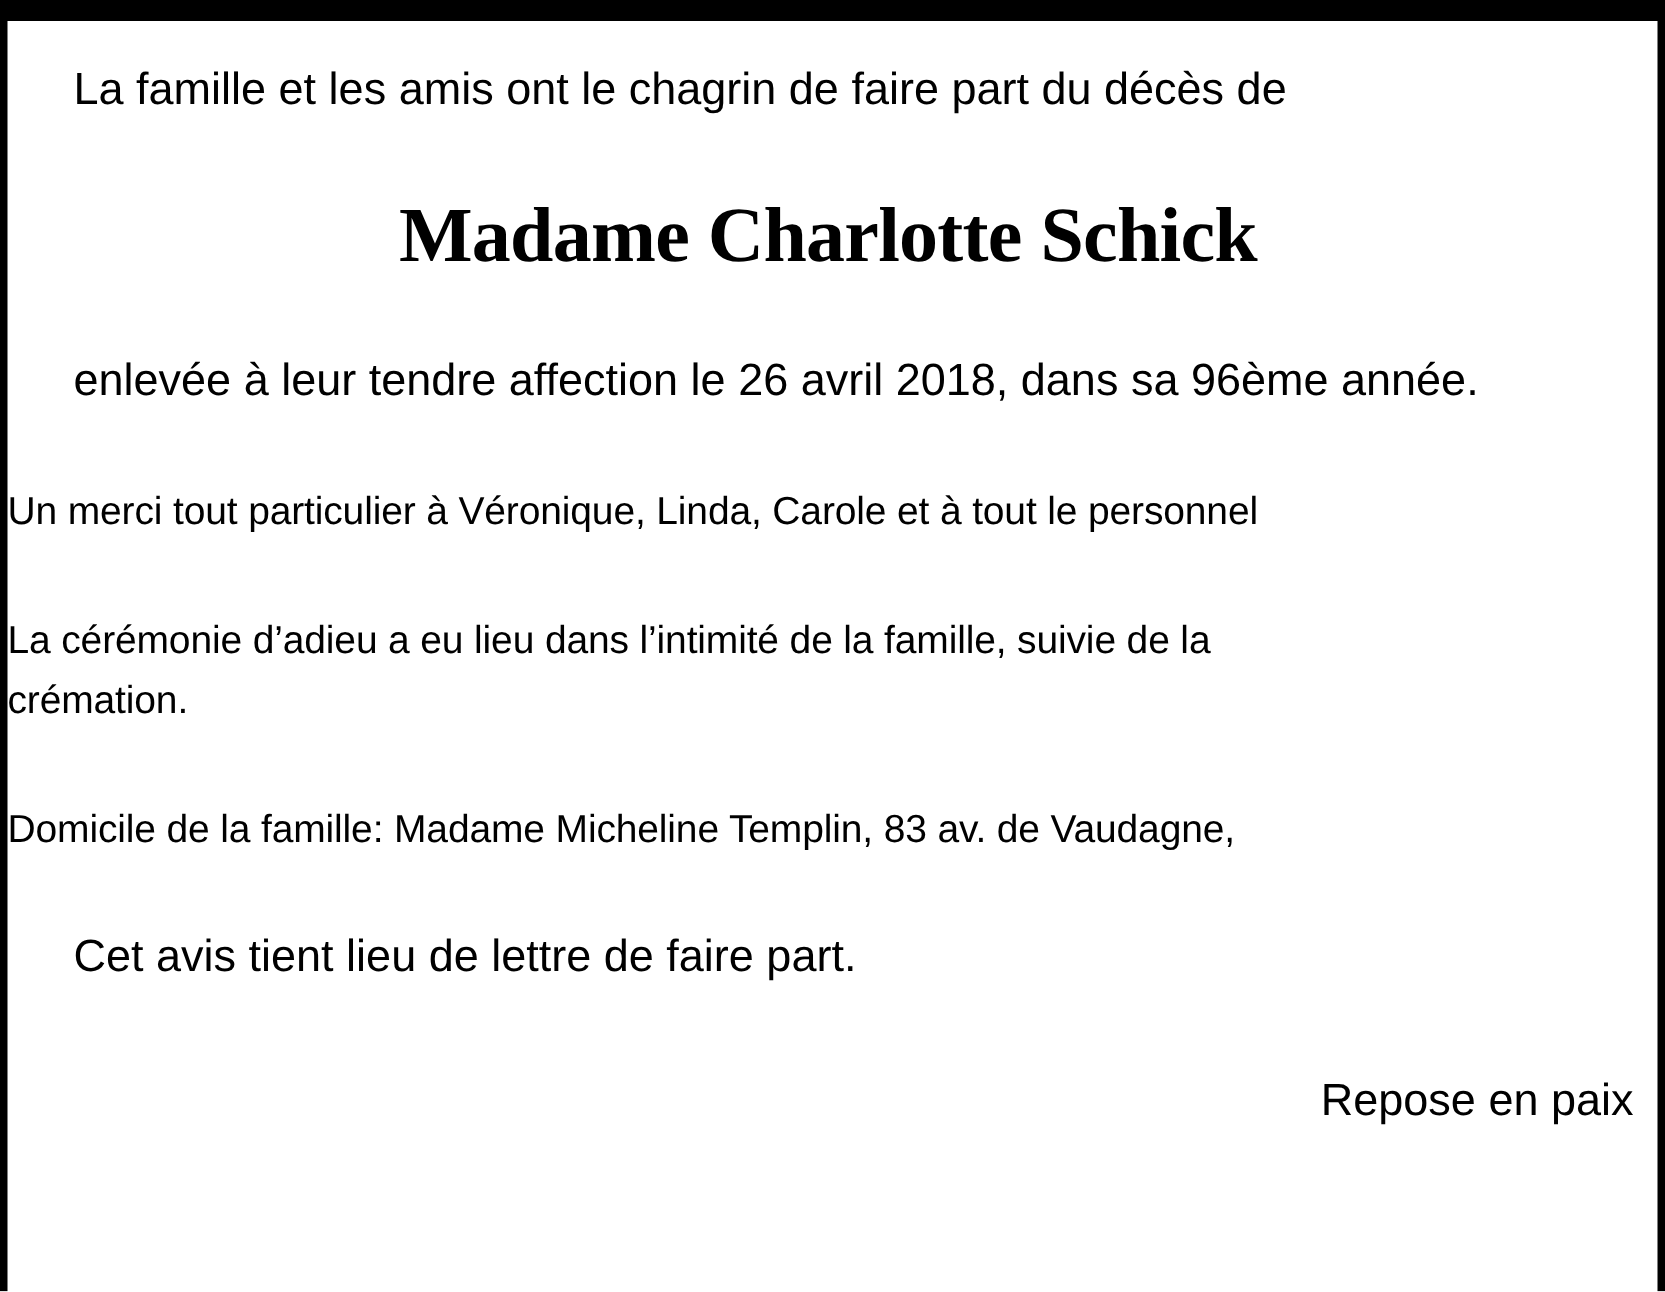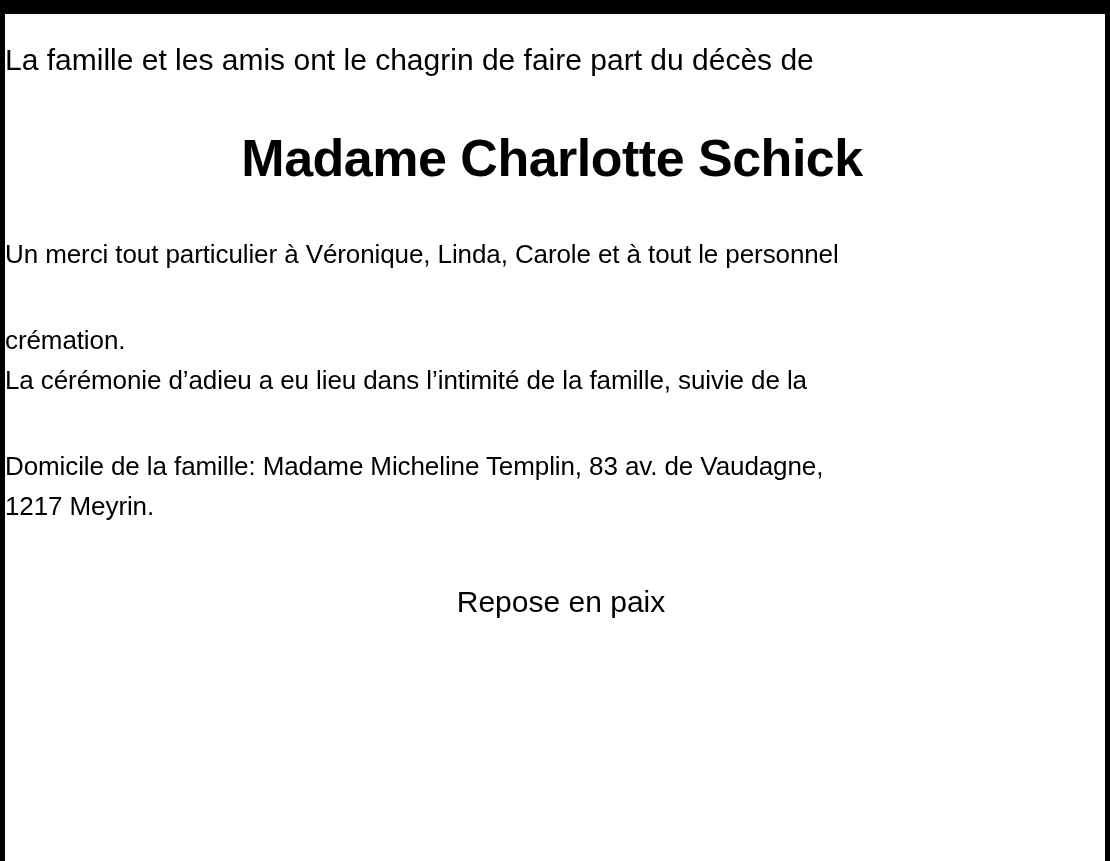--- a/index.html
+++ b/index.html
@@ -53,39 +53,41 @@
   .line {
     font-size: 26px;
     line-height: 40px;
     letter-spacing: -0.1px;
     margin: 0;
   }
   .para {
     font-size: 30px;
     line-height: 40px;
     margin: 0;
+    padding-left: 44px;
   }
   .intro {
     margin-top: 10px;
     margin-bottom: 0;
   }
   .deceased-name {
     text-align: center;
     font-size: 52px;
     line-height: 60px;
     font-weight: bold;
     letter-spacing: -0.5px;
     margin: 48px 0 0 0;
+    font-family: Liberation Serif, serif;
   }
   .block {
     margin-top: 46px;
   }
   .closing {
     margin-top: 56px;
-    text-align: center;
+    text-align: right;
     padding-right: 10px;
     font-size: 30px;
     line-height: 40px;
     margin-left: 28px;
   }
 </style>
 </head>
 <body>
 
 <div class="notice">
@@ -93,32 +95,33 @@
   <div class="top-rule"></div>
   <div class="side-rule-left"></div>
   <div class="side-rule-right"></div>
 
   <div class="content">
 
     <p class="para intro">La famille et les amis ont le chagrin de faire part du décès de</p>
 
     <h1 class="deceased-name">Madame Charlotte Schick</h1>
 
+    <p class="para block">enlevée à leur tendre affection le 26 avril 2018, dans sa 96ème année.</p>
 
     <div class="block">
       <div class="line">Un merci tout particulier à Véronique, Linda, Carole et à tout le personnel</div>
     </div>
 
     <div class="block">
+      <div class="line">La cérémonie d’adieu  a eu lieu dans l’intimité de la famille, suivie de la</div>
       <div class="line">crémation.</div>
-      <div class="line">La cérémonie d’adieu  a eu lieu dans l’intimité de la famille, suivie de la</div>
     </div>
 
     <div class="block">
       <div class="line">Domicile de la famille: Madame Micheline Templin, 83 av. de Vaudagne,</div>
-      <div class="line">1217 Meyrin.</div>
     </div>
 
+    <p class="para block">Cet avis tient lieu de lettre de faire part.</p>
 
     <p class="closing">Repose en paix</p>
 
   </div>
 </div>
 
 </body></html>

